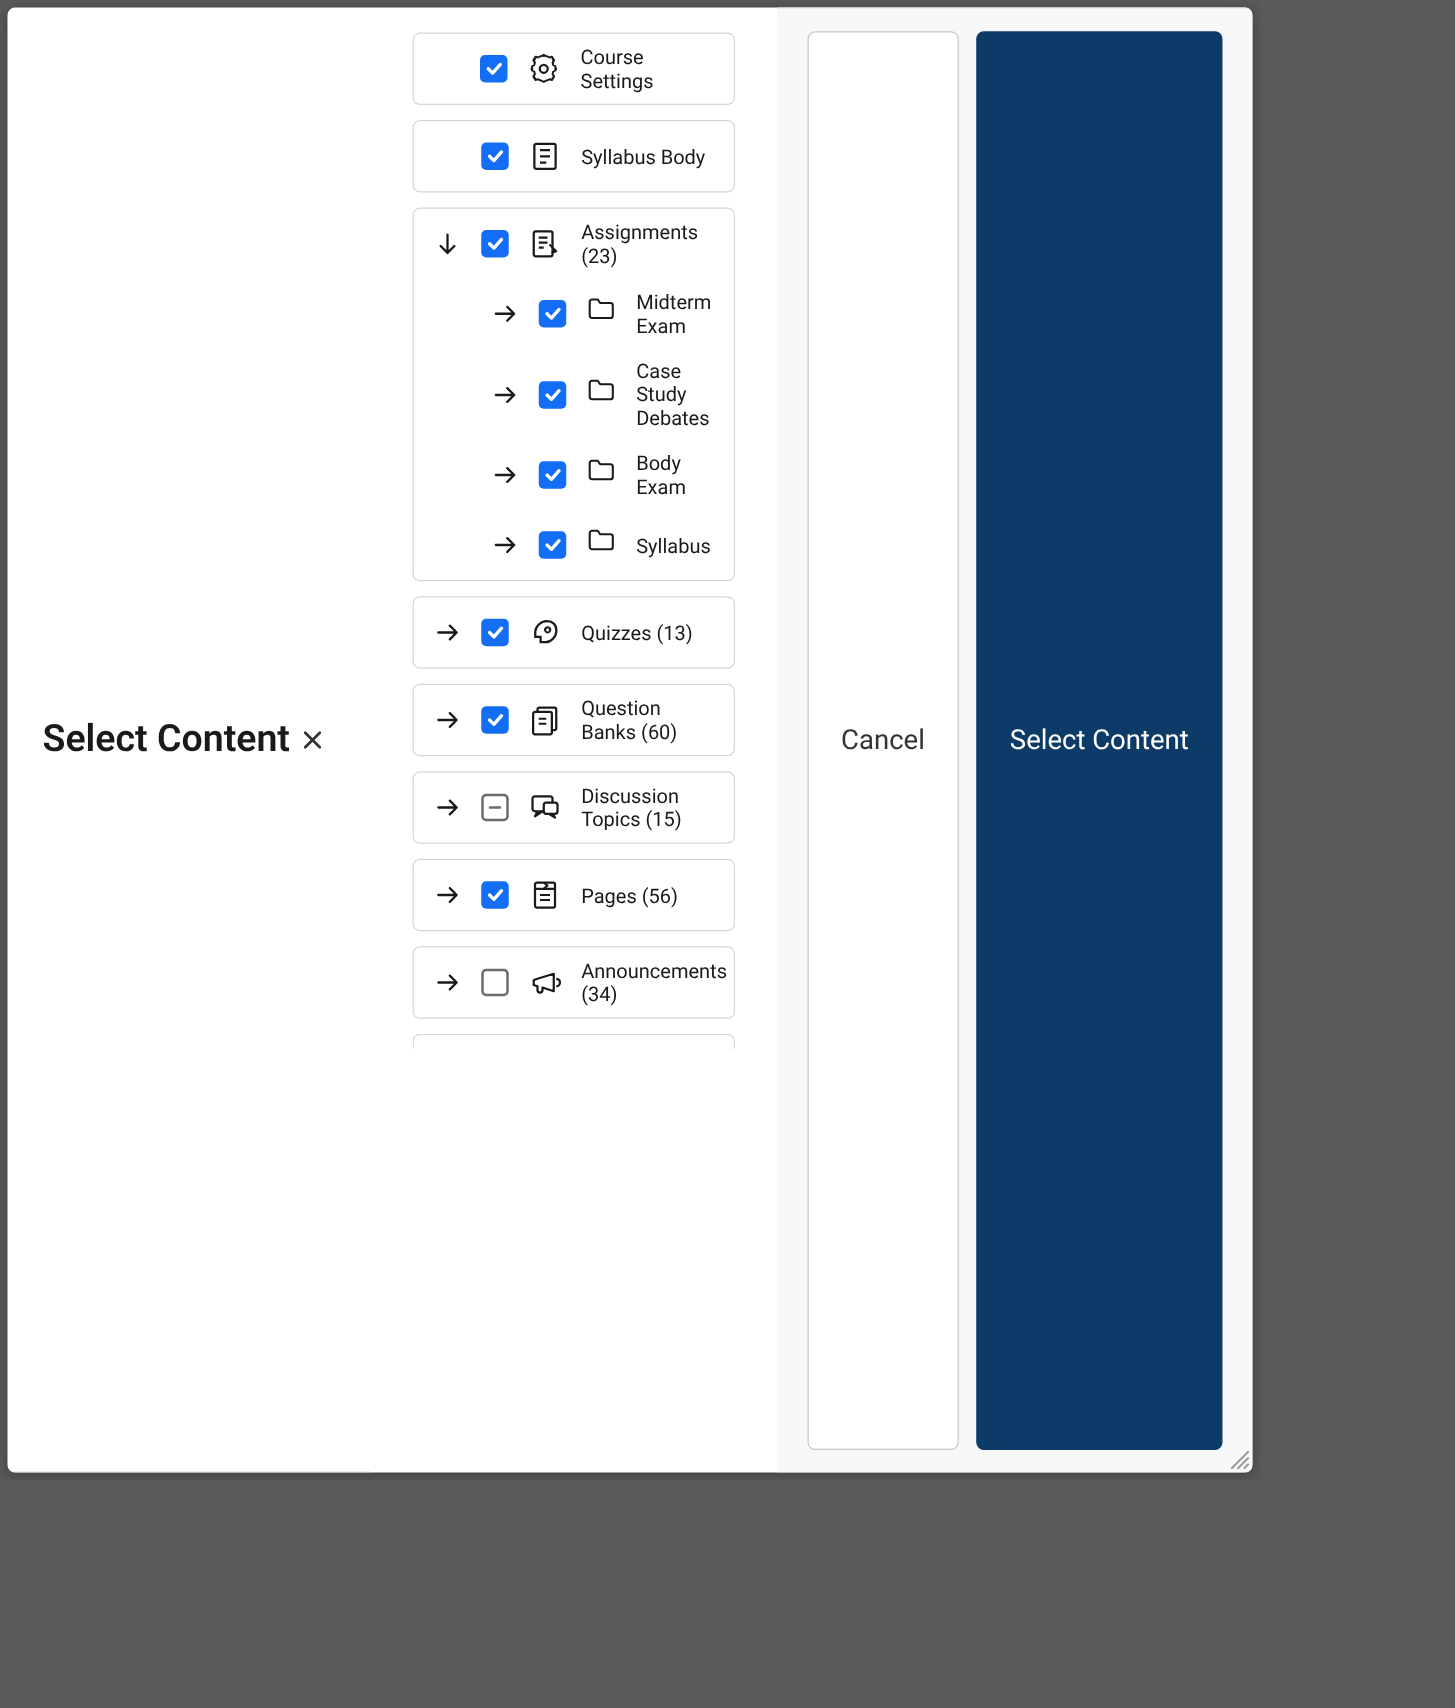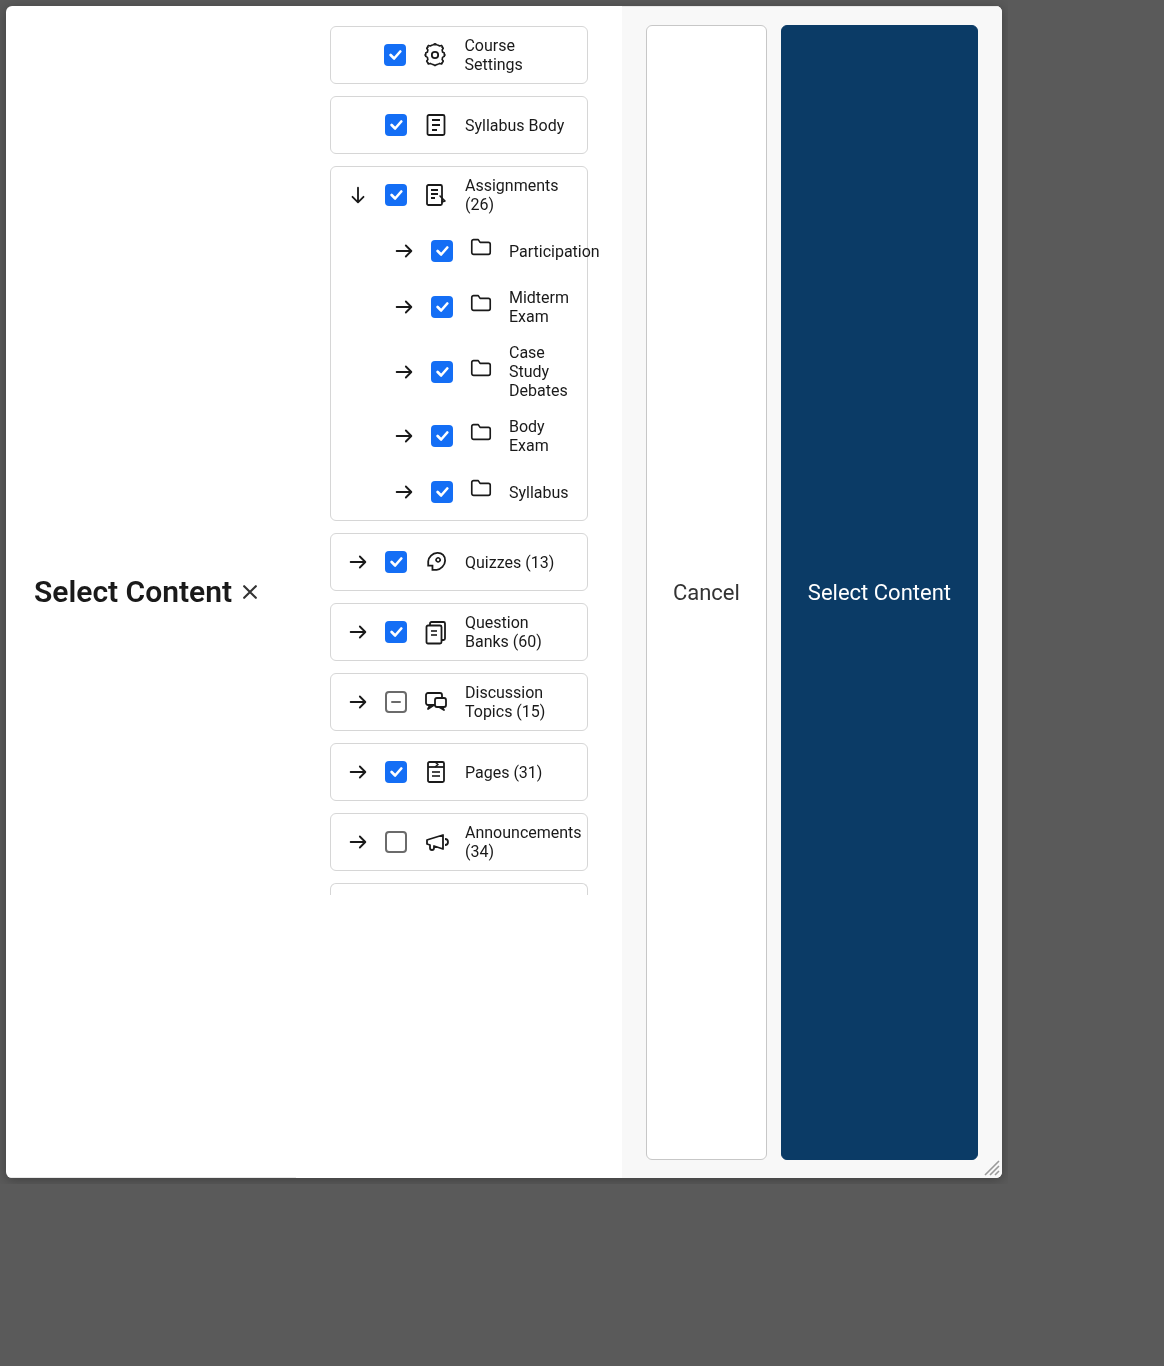--- a/index.html
+++ b/index.html
@@ -225,120 +225,100 @@
           <div role="checkbox" class="cb cb-checked">
             <svg viewBox="0 0 16 16">
               <path d="M3 8l4 4 7-8" stroke-linecap="round" stroke-linejoin="round"></path>
             </svg>
           </div>
           <span class="type-icon">
             <svg viewBox="0 0 26 26">
               <use href="#ic-assignments"></use>
             </svg>
           </span>
-          <span class="label">Assignments (26)</span>
+          <span class="label">Assignments (23)</span>
         </div>
         <div class="row row-sub">
           <div class="expand-slot">
             <button class="expand-btn">
               <svg viewBox="0 0 24 24">
                 <use href="#ic-arrow-right"></use>
               </svg>
             </button>
           </div>
           <div role="checkbox" class="cb cb-checked">
             <svg viewBox="0 0 16 16">
               <path d="M3 8l4 4 7-8" stroke-linecap="round" stroke-linejoin="round"></path>
             </svg>
           </div>
           <span class="folder-icon-wrap">
             <svg viewBox="0 0 26 26">
               <use href="#ic-folder"></use>
             </svg>
           </span>
-          <span class="label">Participation</span>
+          <span class="label">Midterm Exam</span>
         </div>
         <div class="row row-sub">
           <div class="expand-slot">
             <button class="expand-btn">
               <svg viewBox="0 0 24 24">
                 <use href="#ic-arrow-right"></use>
               </svg>
             </button>
           </div>
           <div role="checkbox" class="cb cb-checked">
             <svg viewBox="0 0 16 16">
               <path d="M3 8l4 4 7-8" stroke-linecap="round" stroke-linejoin="round"></path>
             </svg>
           </div>
           <span class="folder-icon-wrap">
             <svg viewBox="0 0 26 26">
               <use href="#ic-folder"></use>
             </svg>
           </span>
-          <span class="label">Midterm Exam</span>
+          <span class="label">Case Study Debates</span>
         </div>
         <div class="row row-sub">
           <div class="expand-slot">
             <button class="expand-btn">
               <svg viewBox="0 0 24 24">
                 <use href="#ic-arrow-right"></use>
               </svg>
             </button>
           </div>
           <div role="checkbox" class="cb cb-checked">
             <svg viewBox="0 0 16 16">
               <path d="M3 8l4 4 7-8" stroke-linecap="round" stroke-linejoin="round"></path>
             </svg>
           </div>
           <span class="folder-icon-wrap">
             <svg viewBox="0 0 26 26">
               <use href="#ic-folder"></use>
             </svg>
           </span>
-          <span class="label">Case Study Debates</span>
+          <span class="label">Body Exam</span>
         </div>
         <div class="row row-sub">
           <div class="expand-slot">
             <button class="expand-btn">
               <svg viewBox="0 0 24 24">
                 <use href="#ic-arrow-right"></use>
               </svg>
             </button>
           </div>
           <div role="checkbox" class="cb cb-checked">
             <svg viewBox="0 0 16 16">
               <path d="M3 8l4 4 7-8" stroke-linecap="round" stroke-linejoin="round"></path>
             </svg>
           </div>
           <span class="folder-icon-wrap">
             <svg viewBox="0 0 26 26">
               <use href="#ic-folder"></use>
             </svg>
           </span>
-          <span class="label">Body Exam</span>
-        </div>
-        <div class="row row-sub">
-          <div class="expand-slot">
-            <button class="expand-btn">
-              <svg viewBox="0 0 24 24">
-                <use href="#ic-arrow-right"></use>
-              </svg>
-            </button>
-          </div>
-          <div role="checkbox" class="cb cb-checked">
-            <svg viewBox="0 0 16 16">
-              <path d="M3 8l4 4 7-8" stroke-linecap="round" stroke-linejoin="round"></path>
-            </svg>
-          </div>
-          <span class="folder-icon-wrap">
-            <svg viewBox="0 0 26 26">
-              <use href="#ic-folder"></use>
-            </svg>
-          </span>
           <span class="label">Syllabus</span>
         </div>
       </div>
       <div class="group">
         <div class="row">
           <div class="expand-slot">
             <button class="expand-btn">
               <svg viewBox="0 0 24 24">
                 <use href="#ic-arrow-right"></use>
               </svg>
@@ -409,21 +389,21 @@
           <div role="checkbox" class="cb cb-checked">
             <svg viewBox="0 0 16 16">
               <path d="M3 8l4 4 7-8" stroke-linecap="round" stroke-linejoin="round"></path>
             </svg>
           </div>
           <span class="type-icon">
             <svg viewBox="0 0 26 26">
               <use href="#ic-pages"></use>
             </svg>
           </span>
-          <span class="label">Pages (31)</span>
+          <span class="label">Pages (56)</span>
         </div>
       </div>
       <div class="group">
         <div class="row">
           <div class="expand-slot">
             <button class="expand-btn">
               <svg viewBox="0 0 24 24">
                 <use href="#ic-arrow-right"></use>
               </svg>
             </button>

